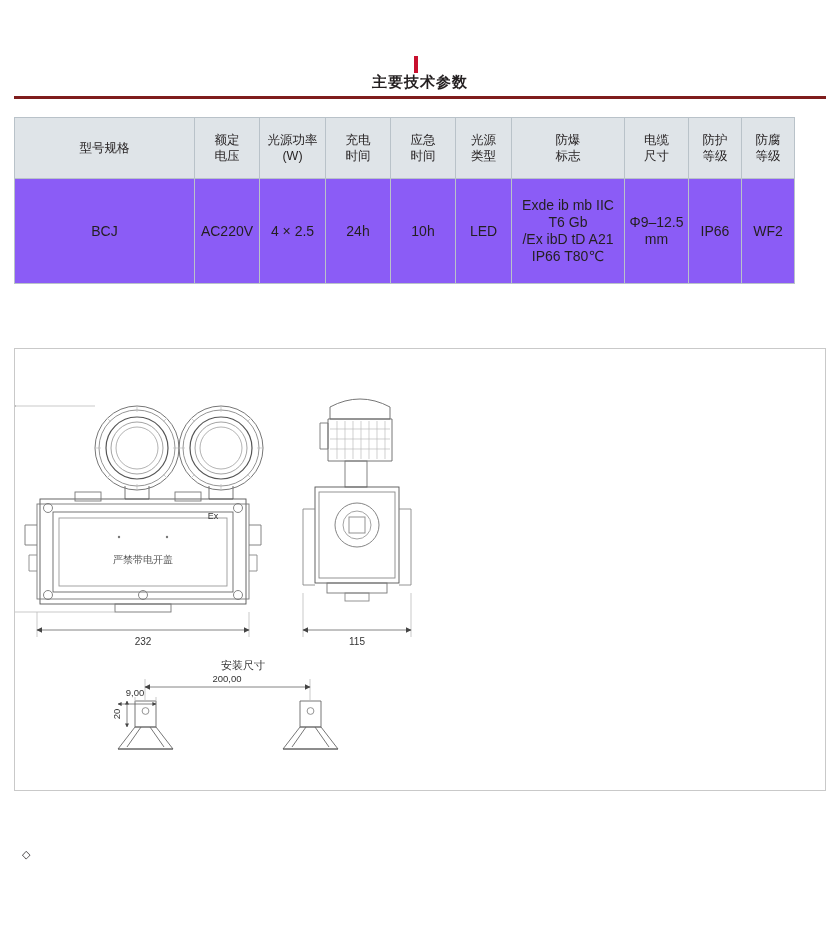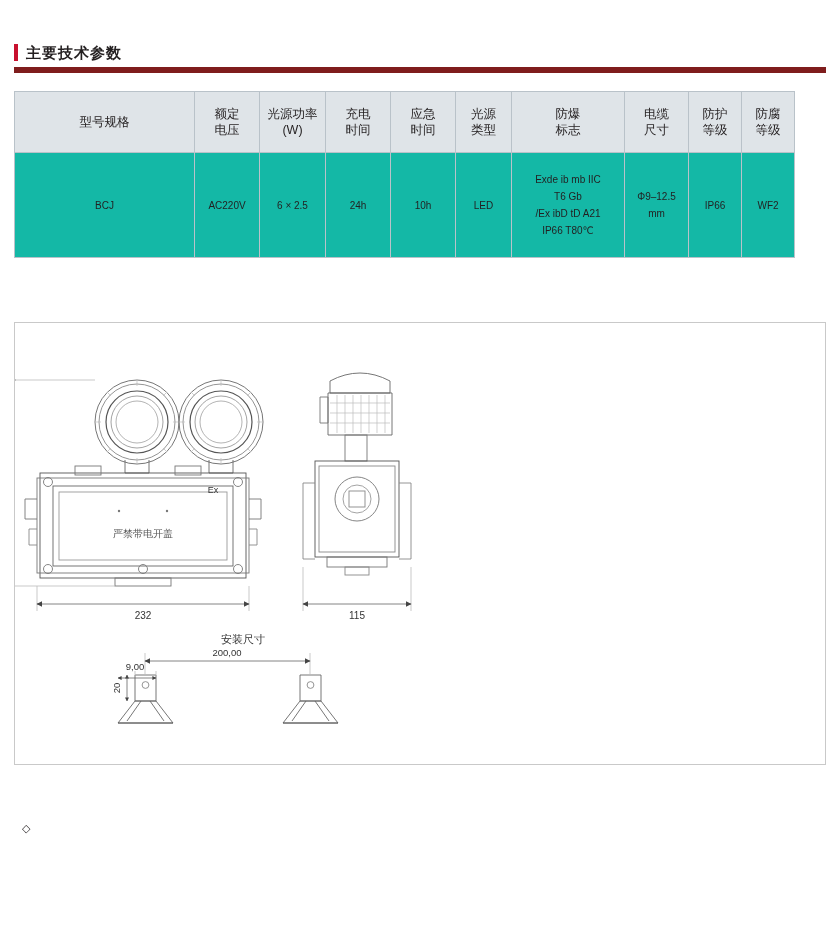--- a/index.html
+++ b/index.html
@@ -19,23 +19,24 @@
     position: relative;
     width: 840px;
     height: 928px;
     box-sizing: border-box;
   }
 
   
   .section-head {
     display: flex;
     align-items: center;
-    border-bottom: 6px solid #7f1d1d;
+    border-bottom: 3px solid #7f1d1d;
     padding: 0 0 6px 0;
-    margin: 0 14px;
+    margin: 12px 14px;
+    flex-direction: column;
   }
   .section-bar {
     width: 4px;
     height: 17px;
     background: #c8102e;
     margin-right: 8px;
     flex: 0 0 auto;
   }
   .section-title {
     font-size: 15px;
@@ -62,22 +63,22 @@
     color: #231f20;
   }
   table.spec thead th {
     background: #dfe4e8;
     font-size: 12.5px;
     height: 56px;
     line-height: 16px;
     padding: 2px 2px;
   }
   table.spec tbody td {
-    background: #14b8a6;
-    font-size: 10px;
+    background: #8b5cf6;
+    font-size: 14px;
     height: 100px;
     line-height: 17px;
     padding: 2px 1px;
   }
   .hdr-line { display: block; }
 
   
   .drawing-panel {
     margin: 18px 14px 0 14px;
     width: 812px;
@@ -176,21 +177,21 @@
           <th>
             <span class="hdr-line">防腐</span>
             <span class="hdr-line">等级</span>
           </th>
         </tr>
       </thead>
       <tbody>
         <tr>
           <td>BCJ</td>
           <td>AC220V</td>
-          <td>6 × 2.5</td>
+          <td>4 × 2.5</td>
           <td>24h</td>
           <td>10h</td>
           <td>LED</td>
           <td>
             <span class="hdr-line">Exde ib mb IIC</span>
             <span class="hdr-line">T6 Gb</span>
             <span class="hdr-line">/Ex ibD tD A21</span>
             <span class="hdr-line">IP66 T80℃</span>
           </td>
           <td>

